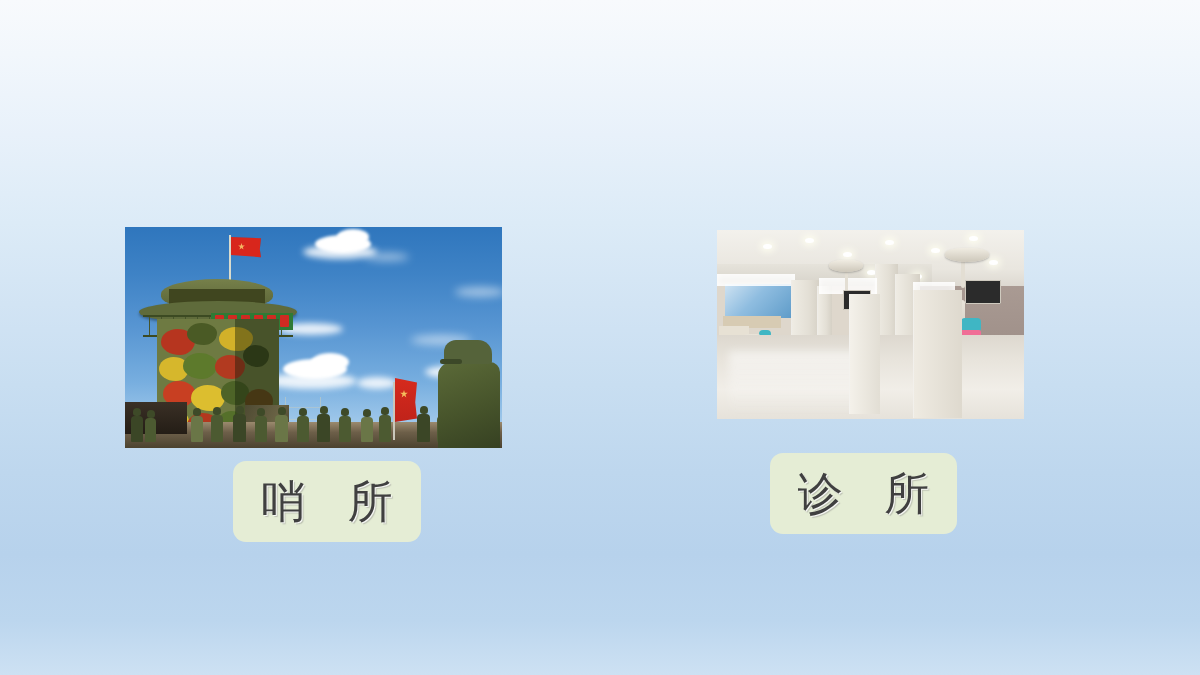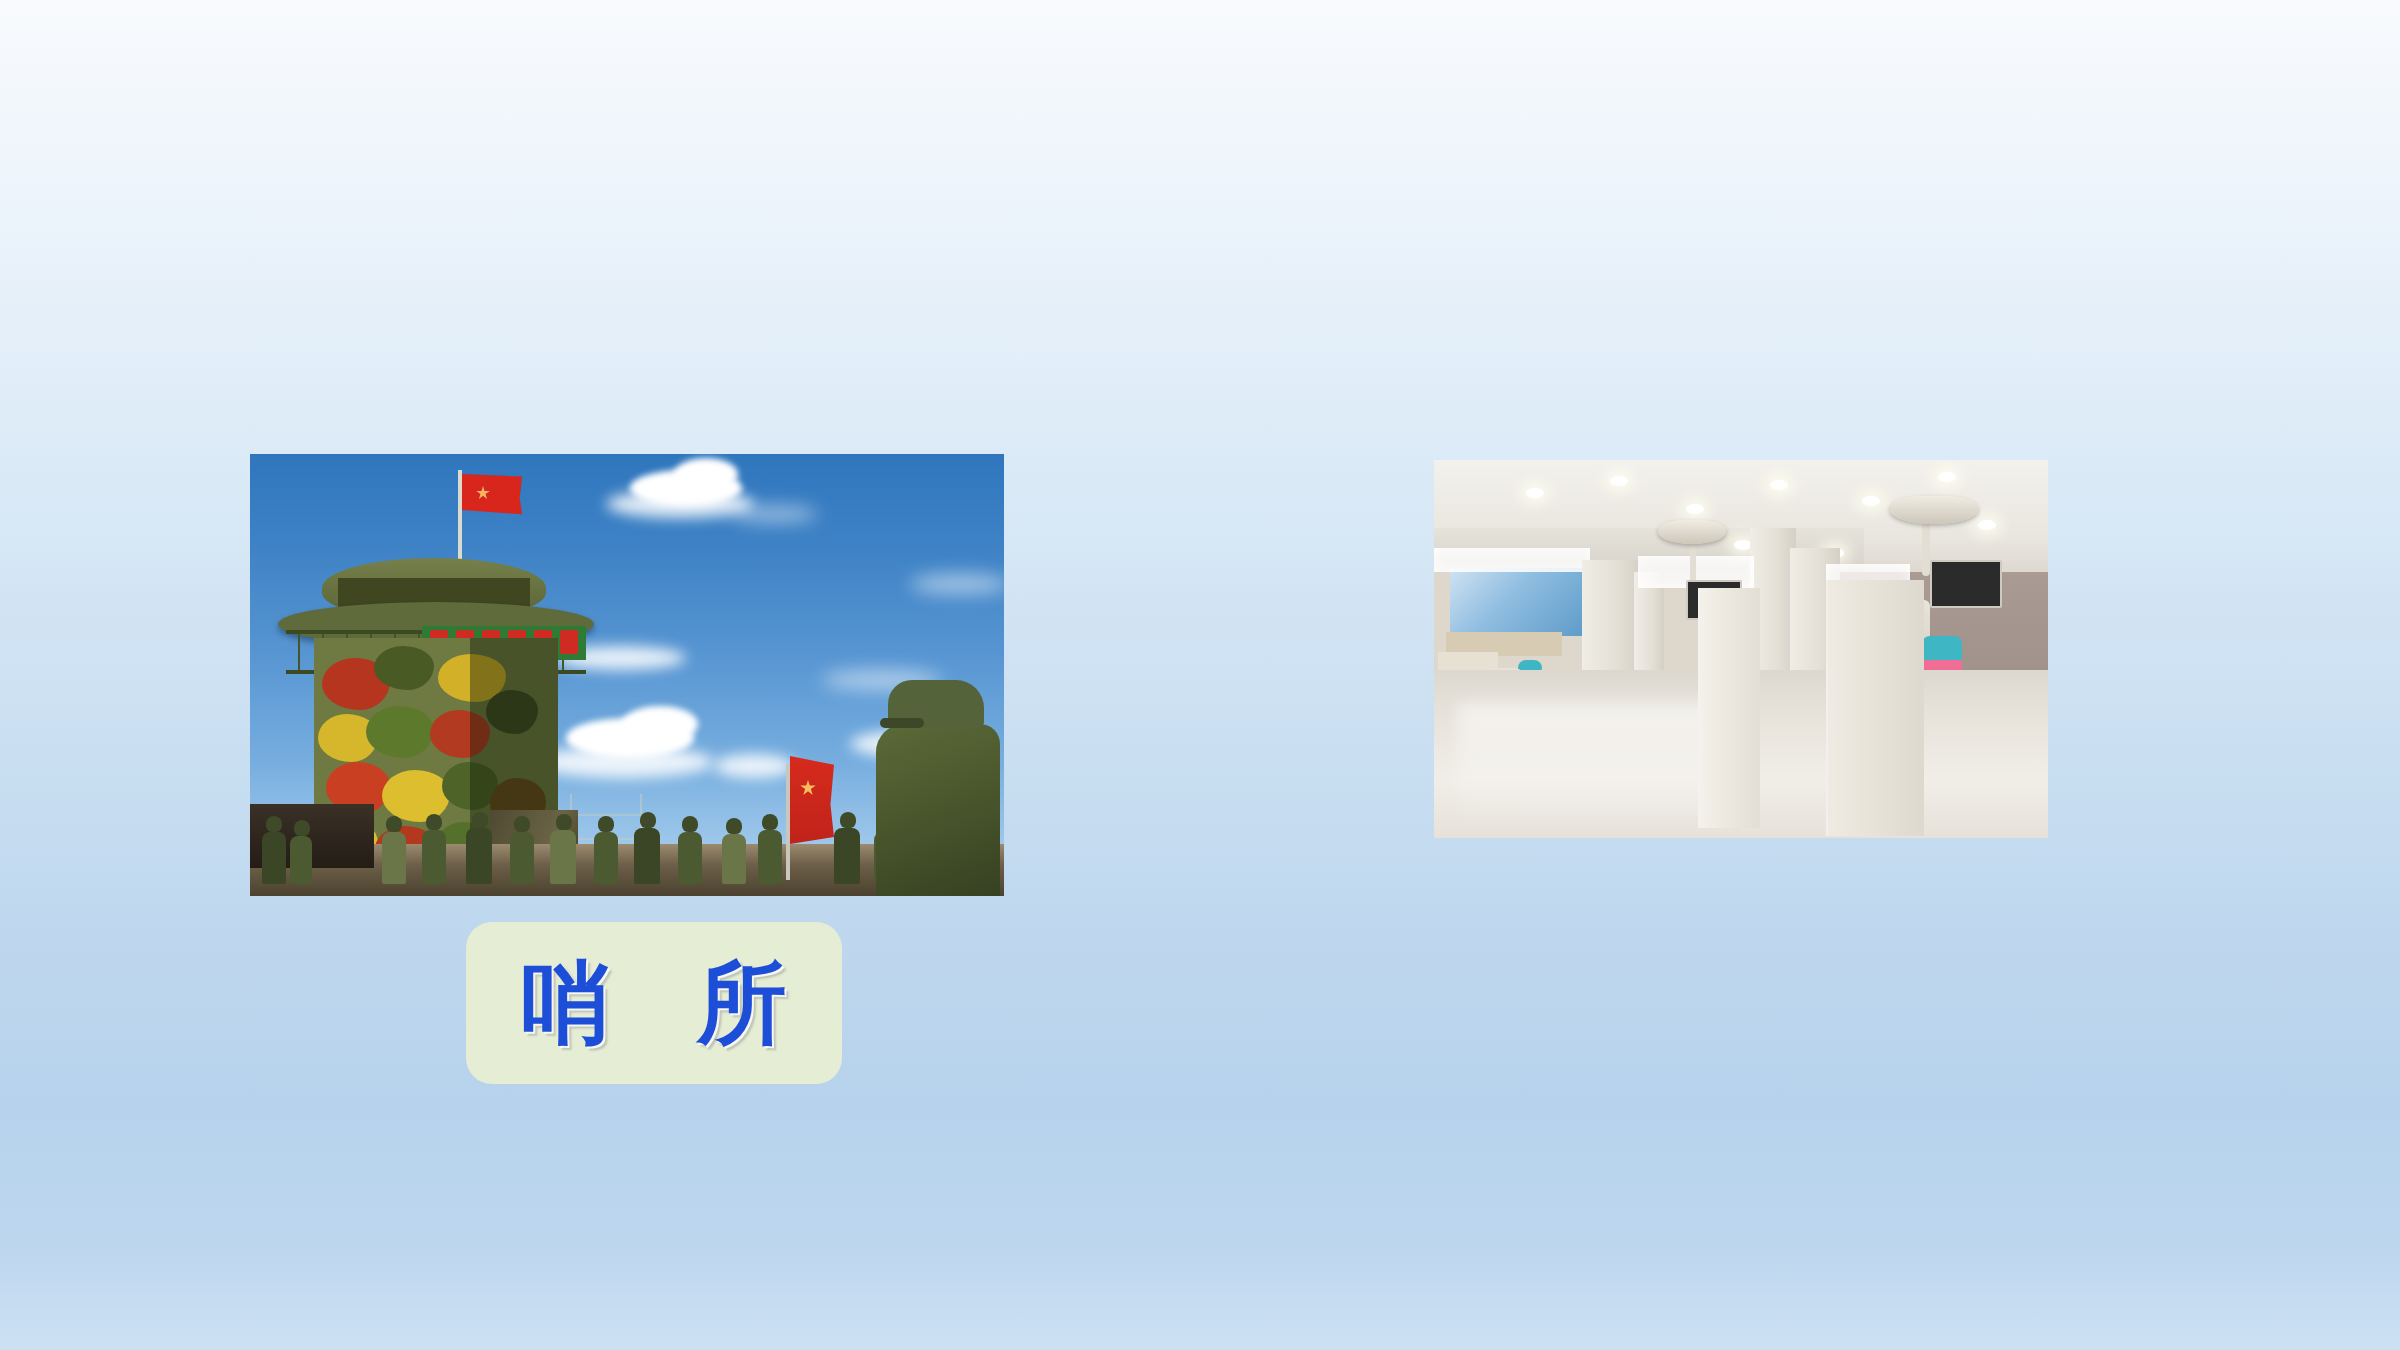--- a/index.html
+++ b/index.html
@@ -422,22 +422,22 @@
   .word-label {
     position: absolute;
     background: #e5edd5;
     border-radius: 13px;
     display: flex;
     align-items: center;
     justify-content: center;
   }
   .word-label .word {
     font-family: "DejaVu Serif", "Liberation Serif", serif;
-    font-weight: bold;
-    color: #1d4ed8;
+    font-weight: normal;
+    color: #404040;
     letter-spacing: 0.30em;
     text-indent: 0.30em;
     text-shadow: 1px 1px 0 rgba(255,255,255,.85),
                  2px 2px 1px rgba(120,120,120,.35);
     line-height: 1;
   }
   #label-sentry { left: 233px; top: 461px; width: 188px; height: 81px; }
   #label-clinic { left: 770px; top: 453px; width: 187px; height: 81px; }
   #label-sentry .word { font-size: 45px; }
   #label-clinic .word { font-size: 45px; }
@@ -609,14 +609,17 @@
       <div class="floor-sheen"></div>
       <div class="partition" style="left:132px;top:64px;width:30px;height:120px;background:linear-gradient(to right,#f4f1ea,#e2ded4);"></div>
       <div class="partition" style="left:196px;top:60px;width:48px;height:128px;background:linear-gradient(to right,#efebe2,#ded9ce);"></div>
     </div>
   </div>
 
   <div class="word-label" id="label-sentry">
     <span class="word">哨 所</span>
   </div>
 
+  <div class="word-label" id="label-clinic">
+    <span class="word">诊 所</span>
+  </div>
 
 </div>
 
 </body></html>

